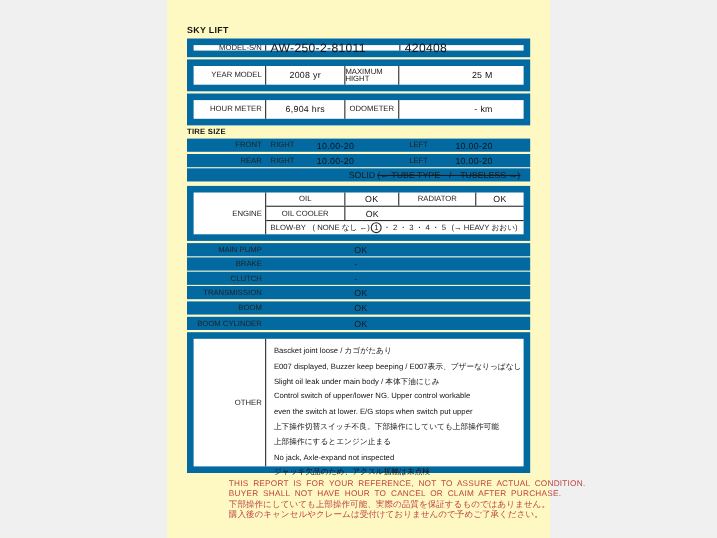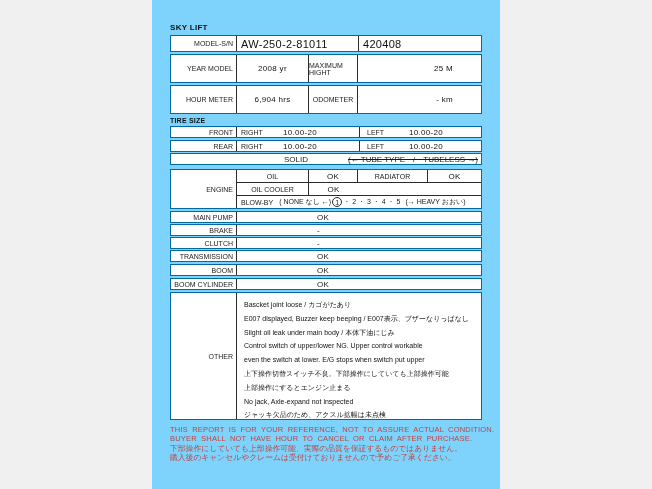--- a/index.html
+++ b/index.html
@@ -1,62 +1,62 @@
 <!DOCTYPE html>
 <html><head>
 <meta charset="utf-8">
 <style>
   html,body{margin:0;padding:0;}
   body{
     width:652px;height:489px;background:#f0f0f0;overflow:hidden;position:relative;
     font-family:"Liberation Sans", sans-serif;color:#1a1a1a;
     -webkit-font-smoothing:antialiased;
   }
-  .page{position:absolute;left:152px;top:0;width:348px;height:489px;background:#7dd3fc;}
+  .page{position:absolute;left:152px;top:0;width:348px;height:489px;background:#fef9c3;}
   .content{position:absolute;left:18px;top:23px;width:312px;}
 
   .doc-title{font-size:8px;font-weight:bold;color:#111;margin-bottom:3px;letter-spacing:.3px;}
   .sec-label{font-size:7px;font-weight:bold;color:#111;margin:3px 0 2px 0;letter-spacing:.2px;}
 
-  .rowbox{border:1px solid #0369a1;display:flex;align-items:stretch;margin-bottom:2px;background:#fff;box-sizing:border-box;}
+  .rowbox{border:6px solid #0369a1;display:flex;align-items:stretch;margin-bottom:2px;background:#fff;box-sizing:border-box;}
   .lblcol{width:66px;border-right:1px solid #2b2b2b;display:flex;align-items:center;justify-content:flex-end;
           padding-right:3px;font-size:7px;color:#222;box-sizing:border-box;flex:none;}
   .cell{display:flex;align-items:center;box-sizing:border-box;}
   .c-center{justify-content:center;}
   .bR{border-right:1px solid #2b2b2b;}
   .h17{height:17px;} .h15{height:29px;} .h12{height:12px;}
 
   .bigval{font-size:11px;letter-spacing:.3px;color:#111;}
   .val{font-size:8px;letter-spacing:.3px;color:#111;}
   .smalllbl{font-size:7px;color:#222;}
 
   .w72{width:72px;flex:none;} .w49{width:49px;flex:none;} .w70{width:70px;flex:none;}
   .flex1{flex:1;}
 
   .tirecell{flex:1;display:flex;align-items:center;}
   .tirecell .side{width:42px;padding-left:4px;flex:none;}
   .tirecell .size{flex:1;text-align:left;padding-right:28px;}
 
-  .solidrow{justify-content:flex-end;align-items:center;padding-right:3px;font-size:8px;gap:38px;}
+  .solidrow{justify-content:flex-end;align-items:center;padding-right:3px;font-size:8px;}
   .struck{text-decoration:line-through;margin-left:2px;}
 
   .engine-right{flex:1;display:flex;flex-direction:column;}
   .subrow{display:flex;height:12px;align-items:stretch;}
   .subrow + .subrow{border-top:1px solid #2b2b2b;}
   .blowby{font-size:7px;display:flex;align-items:center;padding-left:4px;white-space:nowrap;}
   .circle-num{display:inline-flex;align-items:center;justify-content:center;width:10px;height:10px;
     border:1px solid #2b2b2b;border-radius:50%;font-size:7px;margin:0 1px;box-sizing:border-box;flex:none;}
 
   .simpleval{padding-left:80px;font-size:8px;letter-spacing:.3px;}
 
   .otherbox{height:128px;}
   .other-content{flex:1;padding:5px 4px 2px 7px;box-sizing:border-box;}
   .other-line{font-size:7px;line-height:13.8px;color:#111;white-space:nowrap;}
 
-  .disclaimer{margin-top:5px;color:#bf4340;}
+  .disclaimer{margin-top:5px;color:#bf4340;margin-left:38px;}
   .disc-en{font-size:7.5px;line-height:9.4px;letter-spacing:.2px;word-spacing:2px;white-space:nowrap;}
   .disc-jp{font-size:7.8px;line-height:9.6px;white-space:nowrap;}
 
   .pr28{padding-right:28px;justify-content:flex-end;}
   .pl4{padding-left:4px;}
 </style>
 </head>
 <body>
 
 <div class="page">

